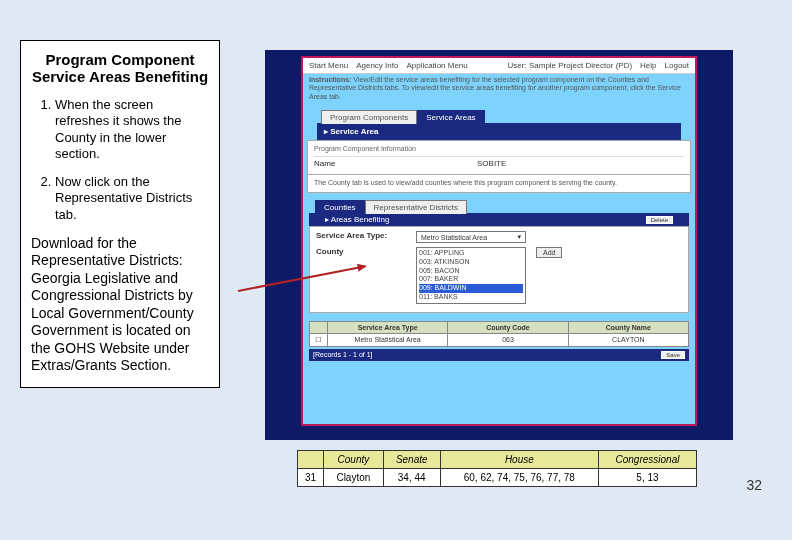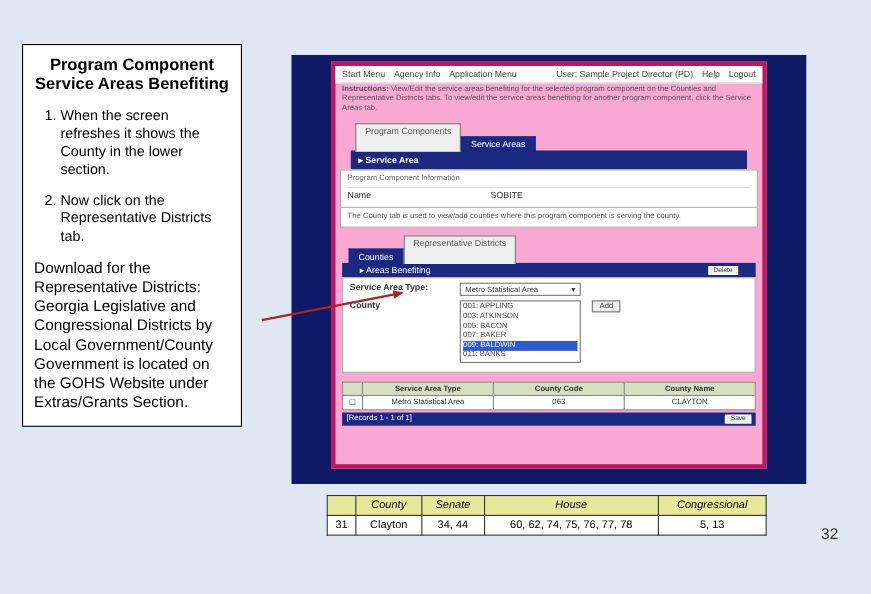--- a/index.html
+++ b/index.html
@@ -85,22 +85,22 @@
     width: 468px;
     height: 390px;
     background: #0e1a66;
   }
   .app-inner {
     position: absolute;
     top: 6px;
     left: 36px;
     right: 36px;
     bottom: 14px;
-    background: #f9a8d4;
-    border: 4px solid #be185d;
+    background: #7dd3fc;
+    border: 2px solid #be185d;
     font-size: 8px;
     color: #333;
     display: flex;
     flex-direction: column;
   }
   .app-header {
     background: #fff;
     border-bottom: 1px solid #ccc;
     padding: 3px 6px;
     display: flex;
@@ -146,21 +146,20 @@
     border-bottom: none;
     background: #eee;
     color: #555;
     position: relative;
     top: 1px;
   }
   .tab.active {
     background: #1b2a80;
     color: #fff;
     border-color: #1b2a80;
-    margin-top: 12px;
   }
   .section-band {
     background: #1b2a80;
     color: #fff;
     font-weight: bold;
     font-size: 8px;
     padding: 3px 6px;
     margin: 0 14px;
     border: 1px solid #1b2a80;
   }
@@ -174,20 +173,21 @@
     font-size: 7px;
     color: #666;
     margin-bottom: 4px;
   }
   .kv-row {
     display: flex;
     align-items: center;
     padding: 2px 0;
     border-top: 1px solid #ddd;
     font-size: 8px;
+    gap: 33px;
   }
   .kv-row:first-of-type { border-top: none; }
   .kv-row .k { width: 130px; color: #222; }
   .kv-row .v { color: #333; }
   .countynote {
     font-size: 7px;
     color: #555;
     padding: 4px 6px 6px 6px;
     border: 1px solid #aaa;
     border-top: none;

